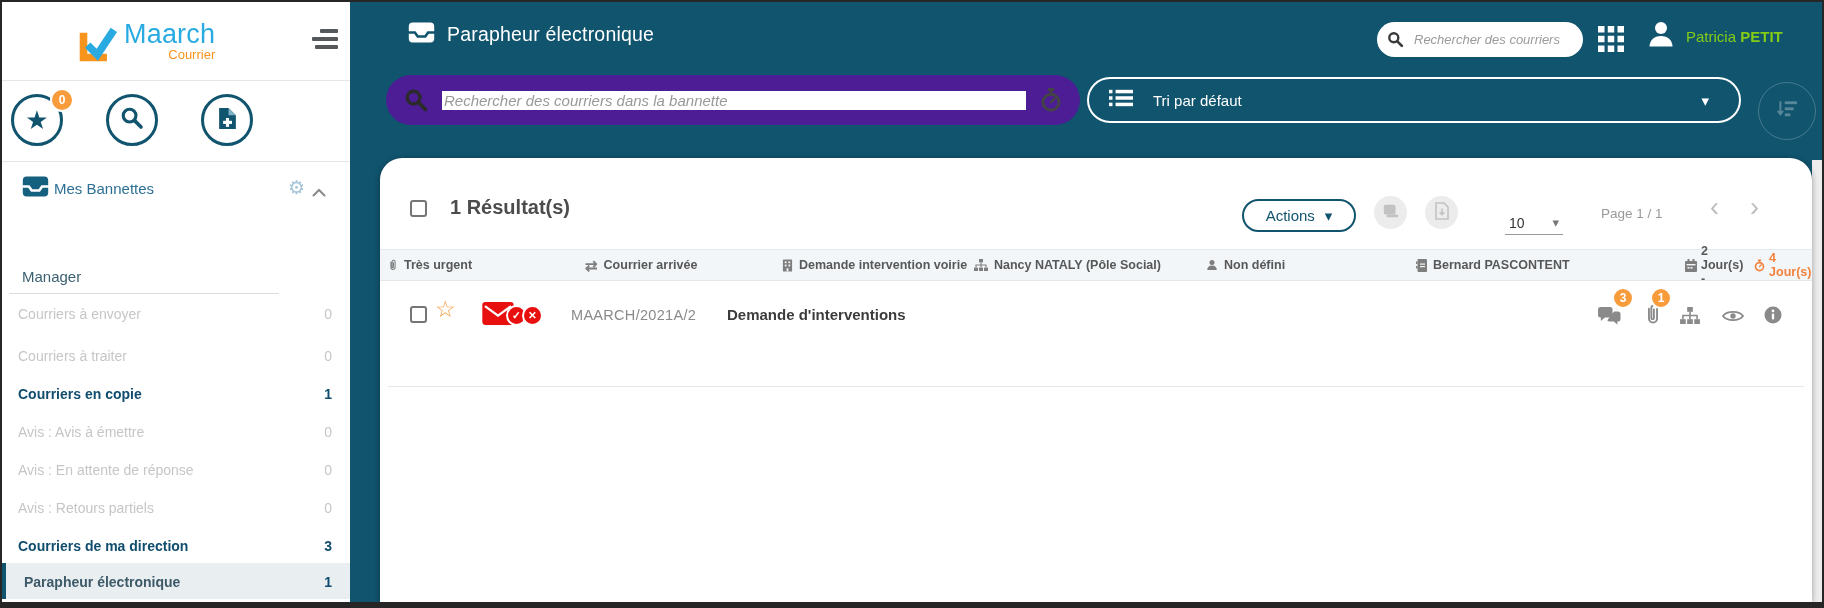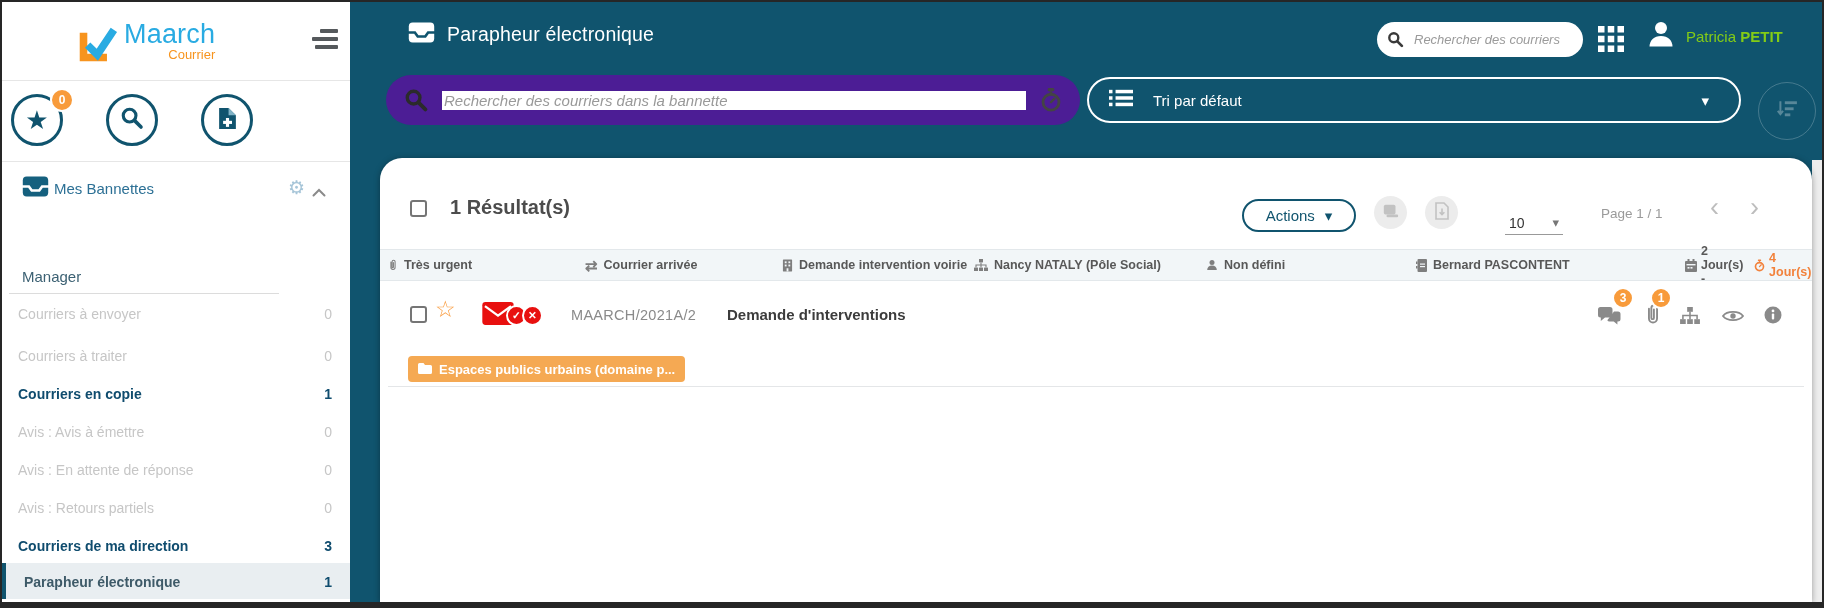--- a/index.html
+++ b/index.html
@@ -491,25 +491,17 @@
         </svg>
       </span>
       <span class="row-icon ri-info">
         <svg width="18" height="18" viewBox="0 0 18 18">
           <circle cx="9" cy="9" r="8.5" fill="currentColor"></circle>
           <circle cx="9" cy="4.9" r="1.4" fill="#fff"></circle>
           <rect x="7.8" y="7.4" width="2.4" height="6.2" rx="1" fill="#fff"></rect>
         </svg>
       </span>
 
-      <div class="folder-tag">
-        <span>
-          <svg width="14" height="11" viewBox="0 0 14 11">
-            <path d="M0 1.5 A1.5 1.5 0 0 1 1.5 0 H5.5 L7 2 H12.5 A1.5 1.5 0 0 1 14 3.5 V9.5 A1.5 1.5 0 0 1 12.5 11 H1.5 A1.5 1.5 0 0 1 0 9.5 Z" fill="#fff"></path>
-          </svg>
-        </span>
-        <span>Espaces publics urbains (domaine p...</span>
-      </div>
 
       <div class="row-divider"></div>
     </div>
   </div>
 </div>
 
 </body></html>

